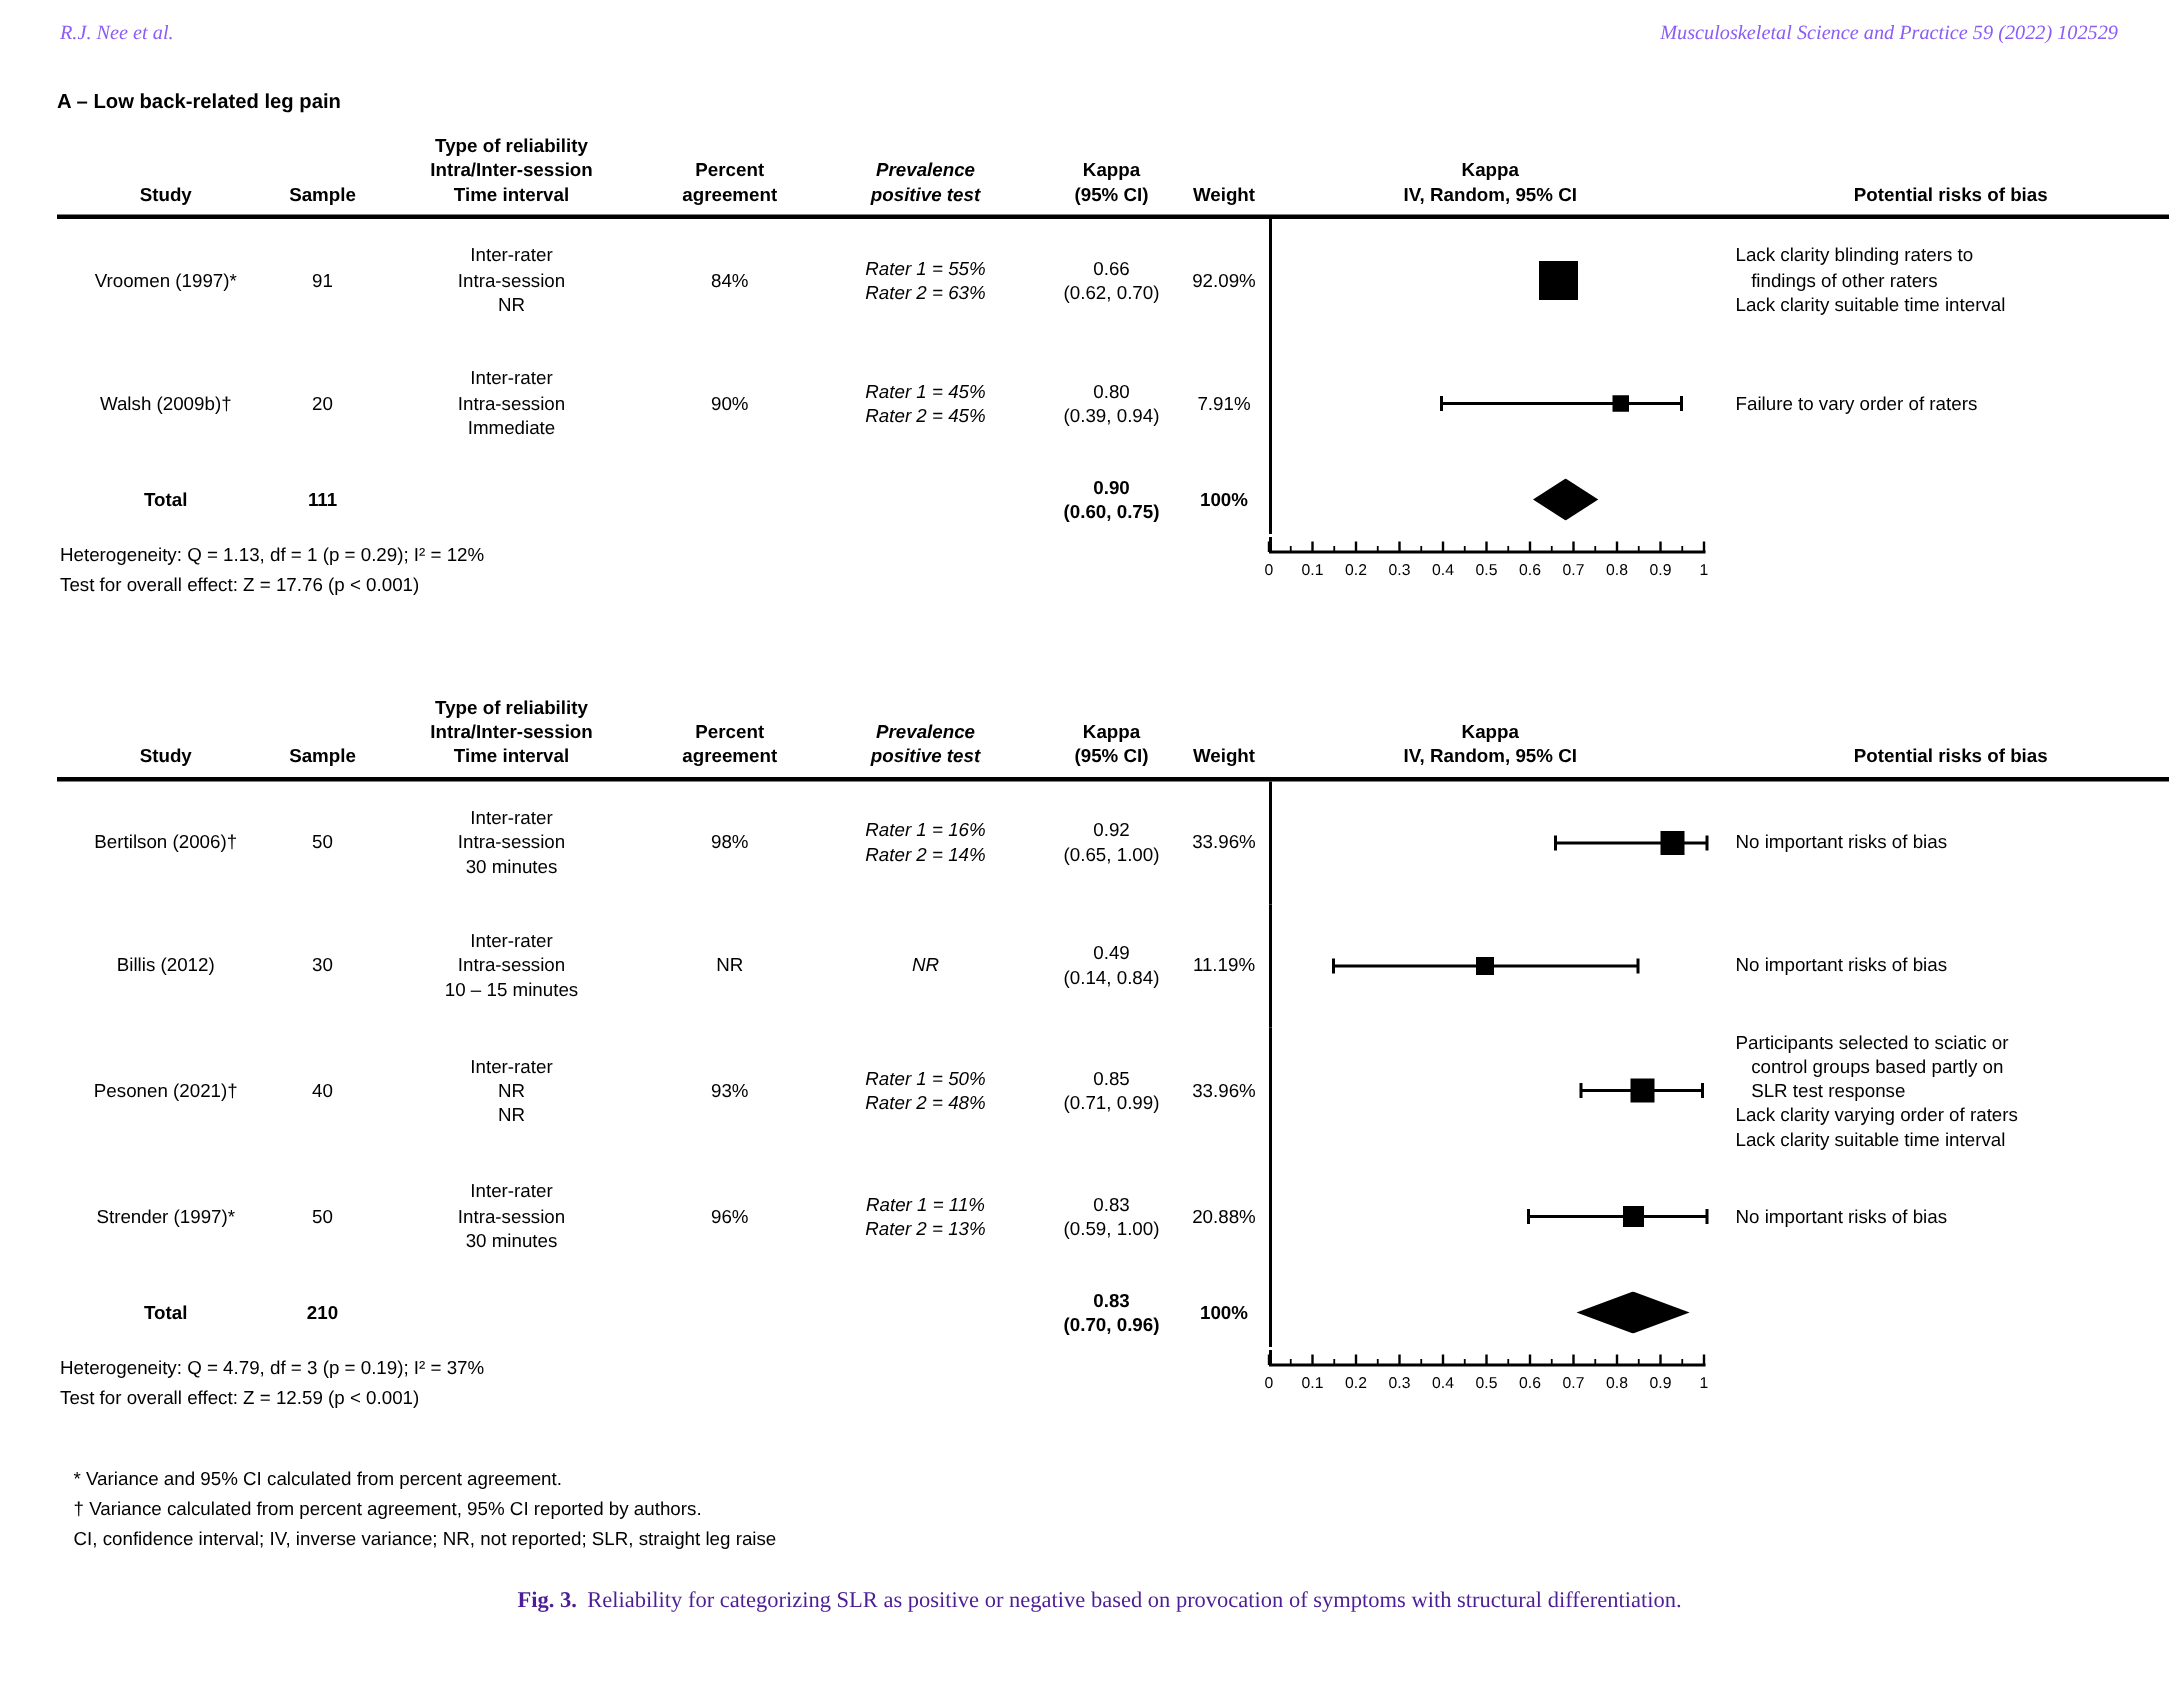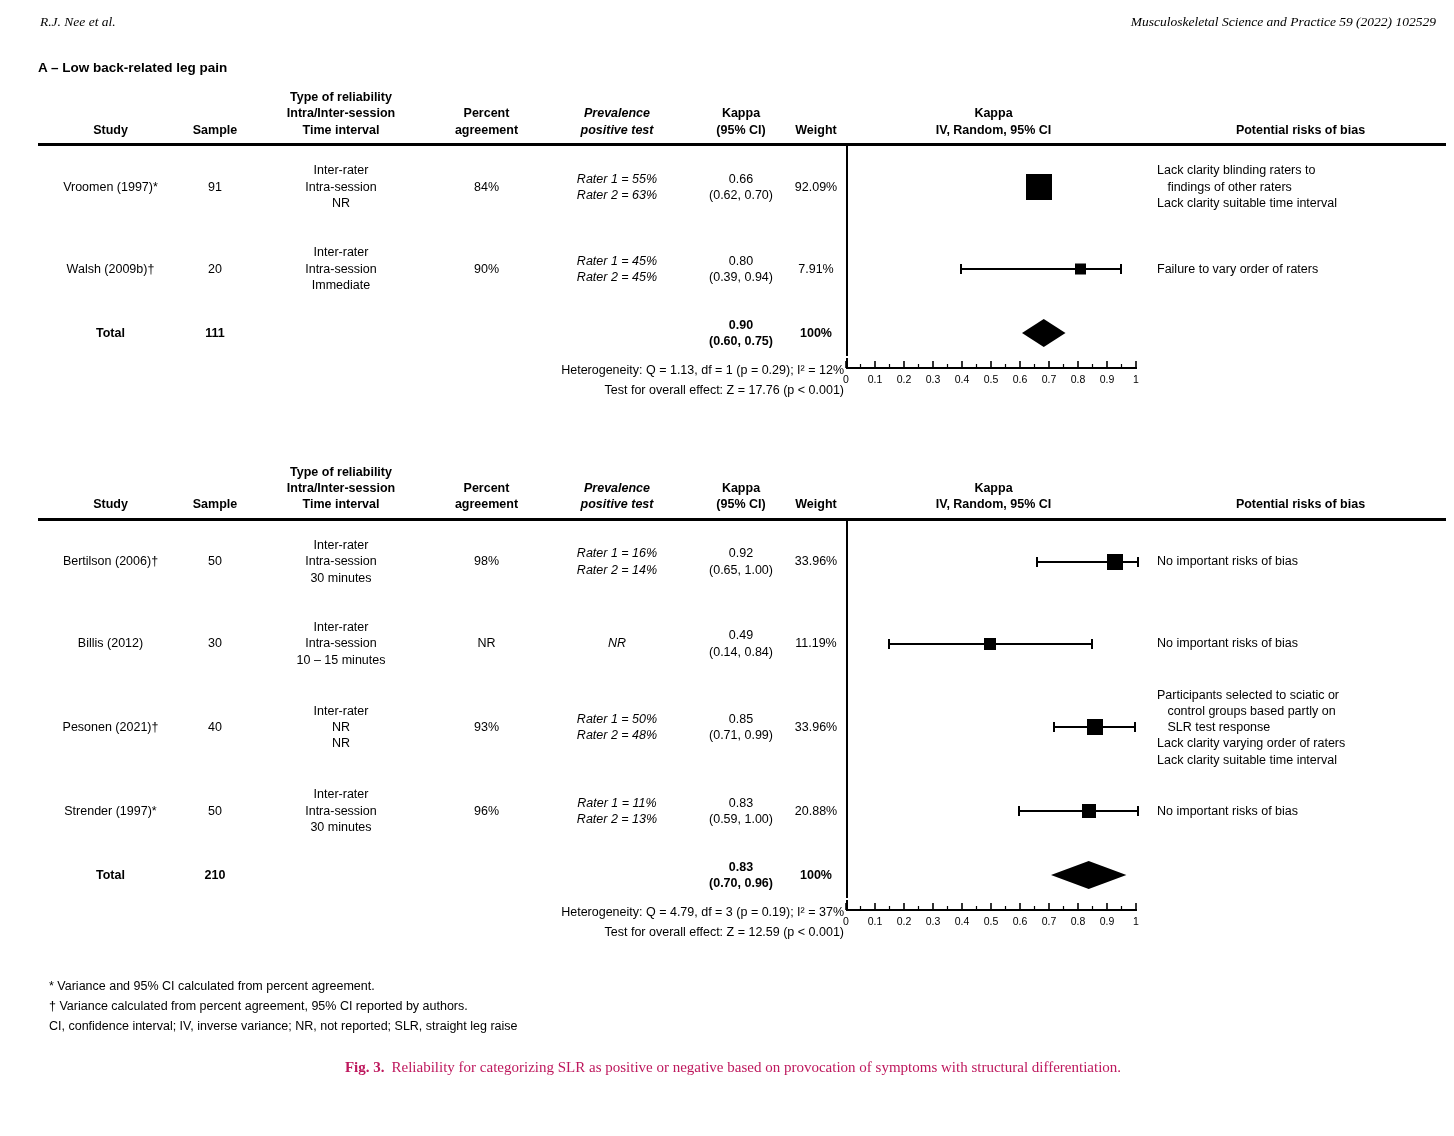--- a/index.html
+++ b/index.html
@@ -4,65 +4,65 @@
 <style>
   * { margin:0; padding:0; box-sizing:border-box; }
   html,body { background:#ffffff; }
   body {
     width:1454px; min-height:1136px;
     font-family:"Liberation Sans", sans-serif;
     color:#000; font-size:12.5px; position:relative;
   }
   .page-header {
     display:flex; justify-content:space-between;
-    padding:14px 18px 0 40px;
+    padding:14px 42px 0 40px;
     font-family:"Liberation Serif", serif;
-    font-style:italic; font-size:13.5px; color:#000000;
+    font-style:italic; font-size:13.5px; color:#8b5cf6;
   }
   .figure { margin:30px 8px 0 38px; }
   .panel-title { font-weight:bold; font-size:13.5px; margin-bottom:12px; }
   .panel-b { margin-top:44px; }
 
   .frow { display:flex; align-items:center; }
   .cell { white-space:pre-line; text-align:center; line-height:1.3; padding:2px 2px; }
   .left { text-align:center; }
   .bold { font-weight:bold; }
 
   .c-study  { flex:0 0 145px; }
   .c-sample { flex:0 0 64px; }
   .c-type   { flex:0 0 188px; }
   .c-pct    { flex:0 0 103px; }
   .c-prev   { flex:0 0 158px;font-style:italic; }
   .c-kappa  { flex:0 0 90px; }
   .c-weight { flex:0 0 60px; }
   .c-plot, .c-plot-h, .c-plot-axis { flex:0 0 295px; }
   .c-risk { flex:1 1 auto; text-align:left; padding-left:16px; white-space:pre-wrap; }
   .c-risk.center { text-align:center; white-space:pre-line; }
-  .c-het { flex:0 0 808px; text-align:right; line-height:1.6; }
+  .c-het { flex:0 0 808px; text-align:left; line-height:1.6; }
 
   .header-row {
     align-items:flex-end; font-weight:bold;
     border-bottom:3px solid #000; padding-bottom:3px;
   }
   .study-row { min-height:82px; }
   .total-row { min-height:46px; }
   .het-row { align-items:flex-start; min-height:60px; margin-top:2px; }
 
   .c-plot { position:relative; align-self:stretch; border-left:2px solid #000; }
   .c-plot-axis { position:relative; padding:0; }
 
   .ci-line { position:absolute; top:50%; height:2px; margin-top:-1px; background:#000; }
   .ci-cap  { position:absolute; top:50%; width:2px; height:10px; margin-top:-5px; background:#000; }
   .k-square{ position:absolute; top:50%; transform:translateY(-50%); background:#000; }
   .diamond-svg { position:absolute; left:0; top:50%; transform:translateY(-50%); }
 
   .footnotes { margin:16px 8px 0 49px; line-height:1.62; }
   .caption {
     text-align:center; margin-top:22px;
-    font-family:"Liberation Serif", serif; font-size:15px; color:#be185d;margin-left:12px;
+    font-family:"Liberation Serif", serif; font-size:15px; color:#4c1d95;margin-left:12px;
   }
   .caption .cap-label { font-weight:bold; margin-right:7px; }
 </style>
 </head>
 <body>
 
 <div class="page-header">
   <span>R.J. Nee et al.</span>
   <span>Musculoskeletal Science and Practice 59 (2022) 102529</span>
 </div>

